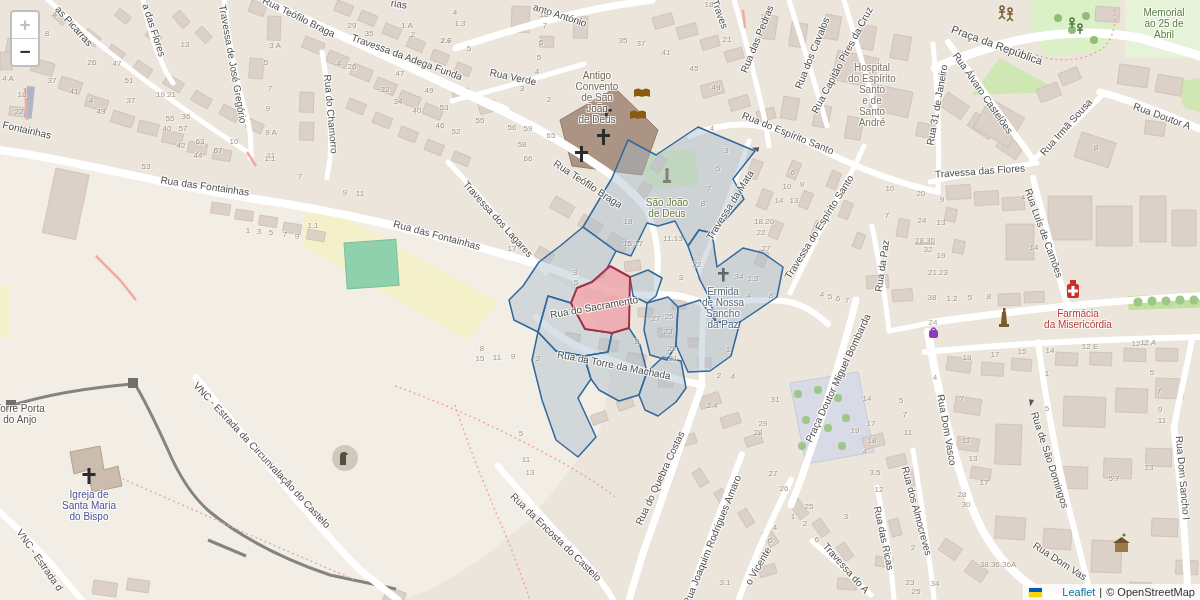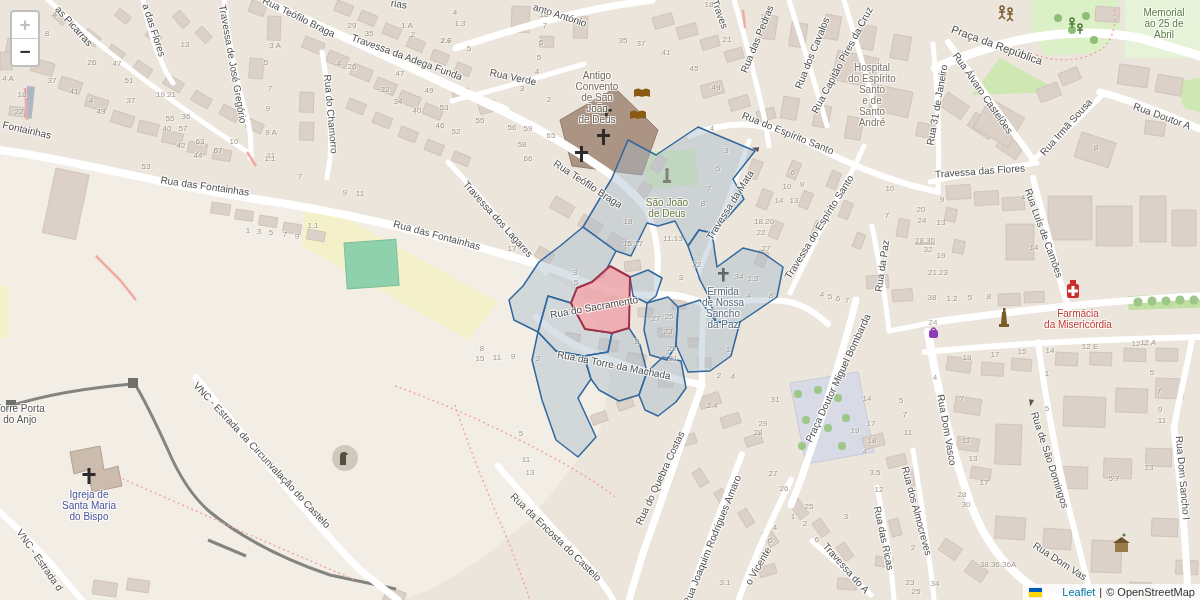--- a/index.html
+++ b/index.html
@@ -549,21 +549,21 @@
       <span class="hnum" style="left: 739px; top: 276px; transform: translate(-50%, -50%);">34</span>
       <span class="hnum" style="left: 753px; top: 278px; transform: translate(-50%, -50%);">1.3</span>
       <span class="hnum" style="left: 749px; top: 295px; transform: translate(-50%, -50%);">4</span>
       <span class="hnum" style="left: 771px; top: 295px; transform: translate(-50%, -50%);">8</span>
       <span class="hnum" style="left: 822px; top: 294px; transform: translate(-50%, -50%);">4</span>
       <span class="hnum" style="left: 830px; top: 296px; transform: translate(-50%, -50%);">5</span>
       <span class="hnum" style="left: 838px; top: 298px; transform: translate(-50%, -50%);">6</span>
       <span class="hnum" style="left: 847px; top: 300px; transform: translate(-50%, -50%);">7</span>
       <span class="hnum" style="left: 890px; top: 188px; transform: translate(-50%, -50%);">10</span>
       <span class="hnum" style="left: 887px; top: 215px; transform: translate(-50%, -50%);">7</span>
-      <span class="hnum" style="left: 921px; top: 209px; transform: translate(-50%, -50%);">20</span>
+      <span class="hnum" style="left: 921px; top: 193px; transform: translate(-50%, -50%);">20</span>
       <span class="hnum" style="left: 922px; top: 220px; transform: translate(-50%, -50%);">24</span>
       <span class="hnum" style="left: 925px; top: 240px; transform: translate(-50%, -50%); text-decoration: underline;">28.30</span>
       <span class="hnum" style="left: 928px; top: 249px; transform: translate(-50%, -50%);">32</span>
       <span class="hnum" style="left: 932px; top: 297px; transform: translate(-50%, -50%);">38</span>
       <span class="hnum" style="left: 1096px; top: 147px; transform: translate(-50%, -50%);">8</span>
       <span class="hnum" style="left: 942px; top: 199px; transform: translate(-50%, -50%);">9</span>
       <span class="hnum" style="left: 941px; top: 222px; transform: translate(-50%, -50%);">13</span>
       <span class="hnum" style="left: 941px; top: 255px; transform: translate(-50%, -50%);">19</span>
       <span class="hnum" style="left: 938px; top: 272px; transform: translate(-50%, -50%);">21.23</span>
       <span class="hnum" style="left: 952px; top: 298px; transform: translate(-50%, -50%);">1.2</span>

